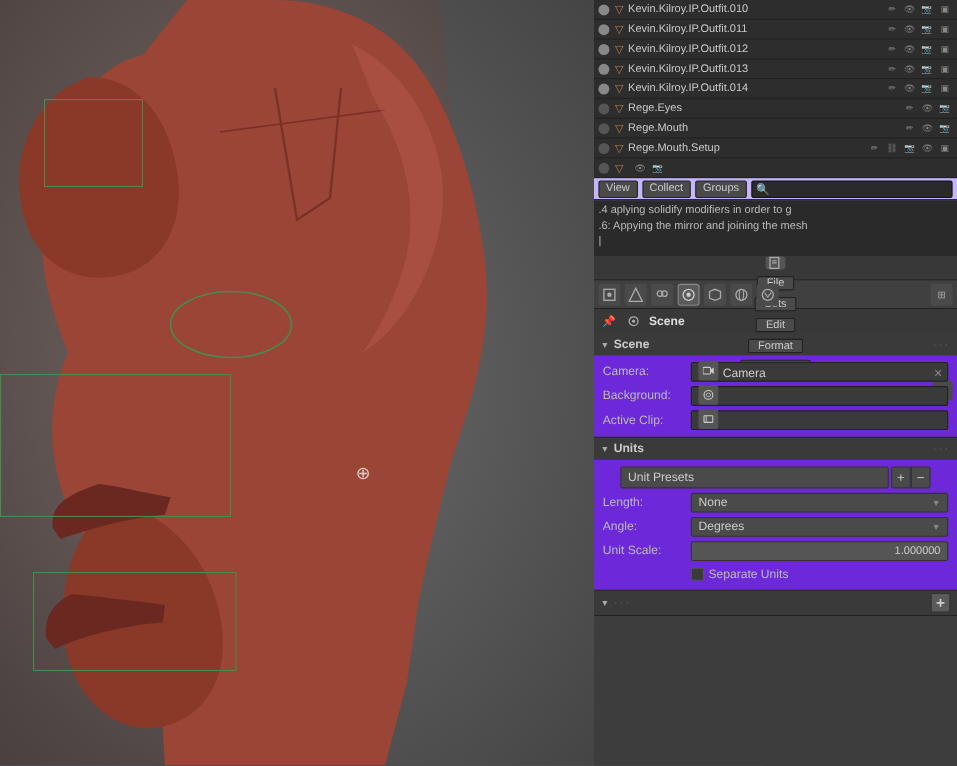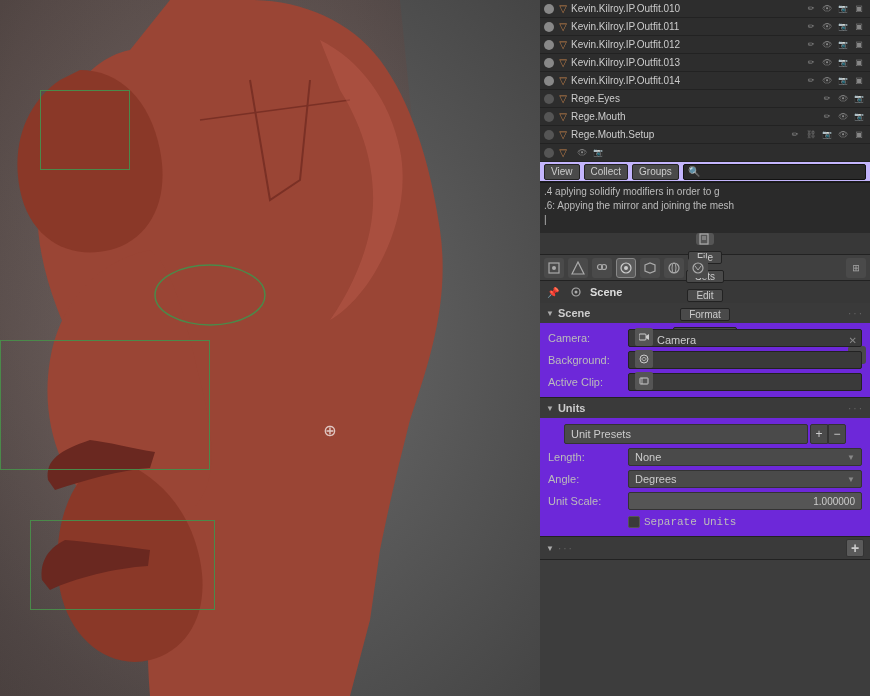--- a/index.html
+++ b/index.html
@@ -371,21 +371,20 @@
     .checkbox-box {
       width: 12px; height: 12px;
       background: #3a3a3a;
       border: 1px solid #555;
       border-radius: 2px;
       margin-right: 4px;
     }
     .checkbox-label {
       color: #bbb;
       font-size: 11px;
-      font-family: Liberation Mono, monospace;
     }
 
     
     .keying-header {
       display: flex;
       align-items: center;
       height: 22px;
       background: #3a3a3a;
       padding: 0 6px;
     }

